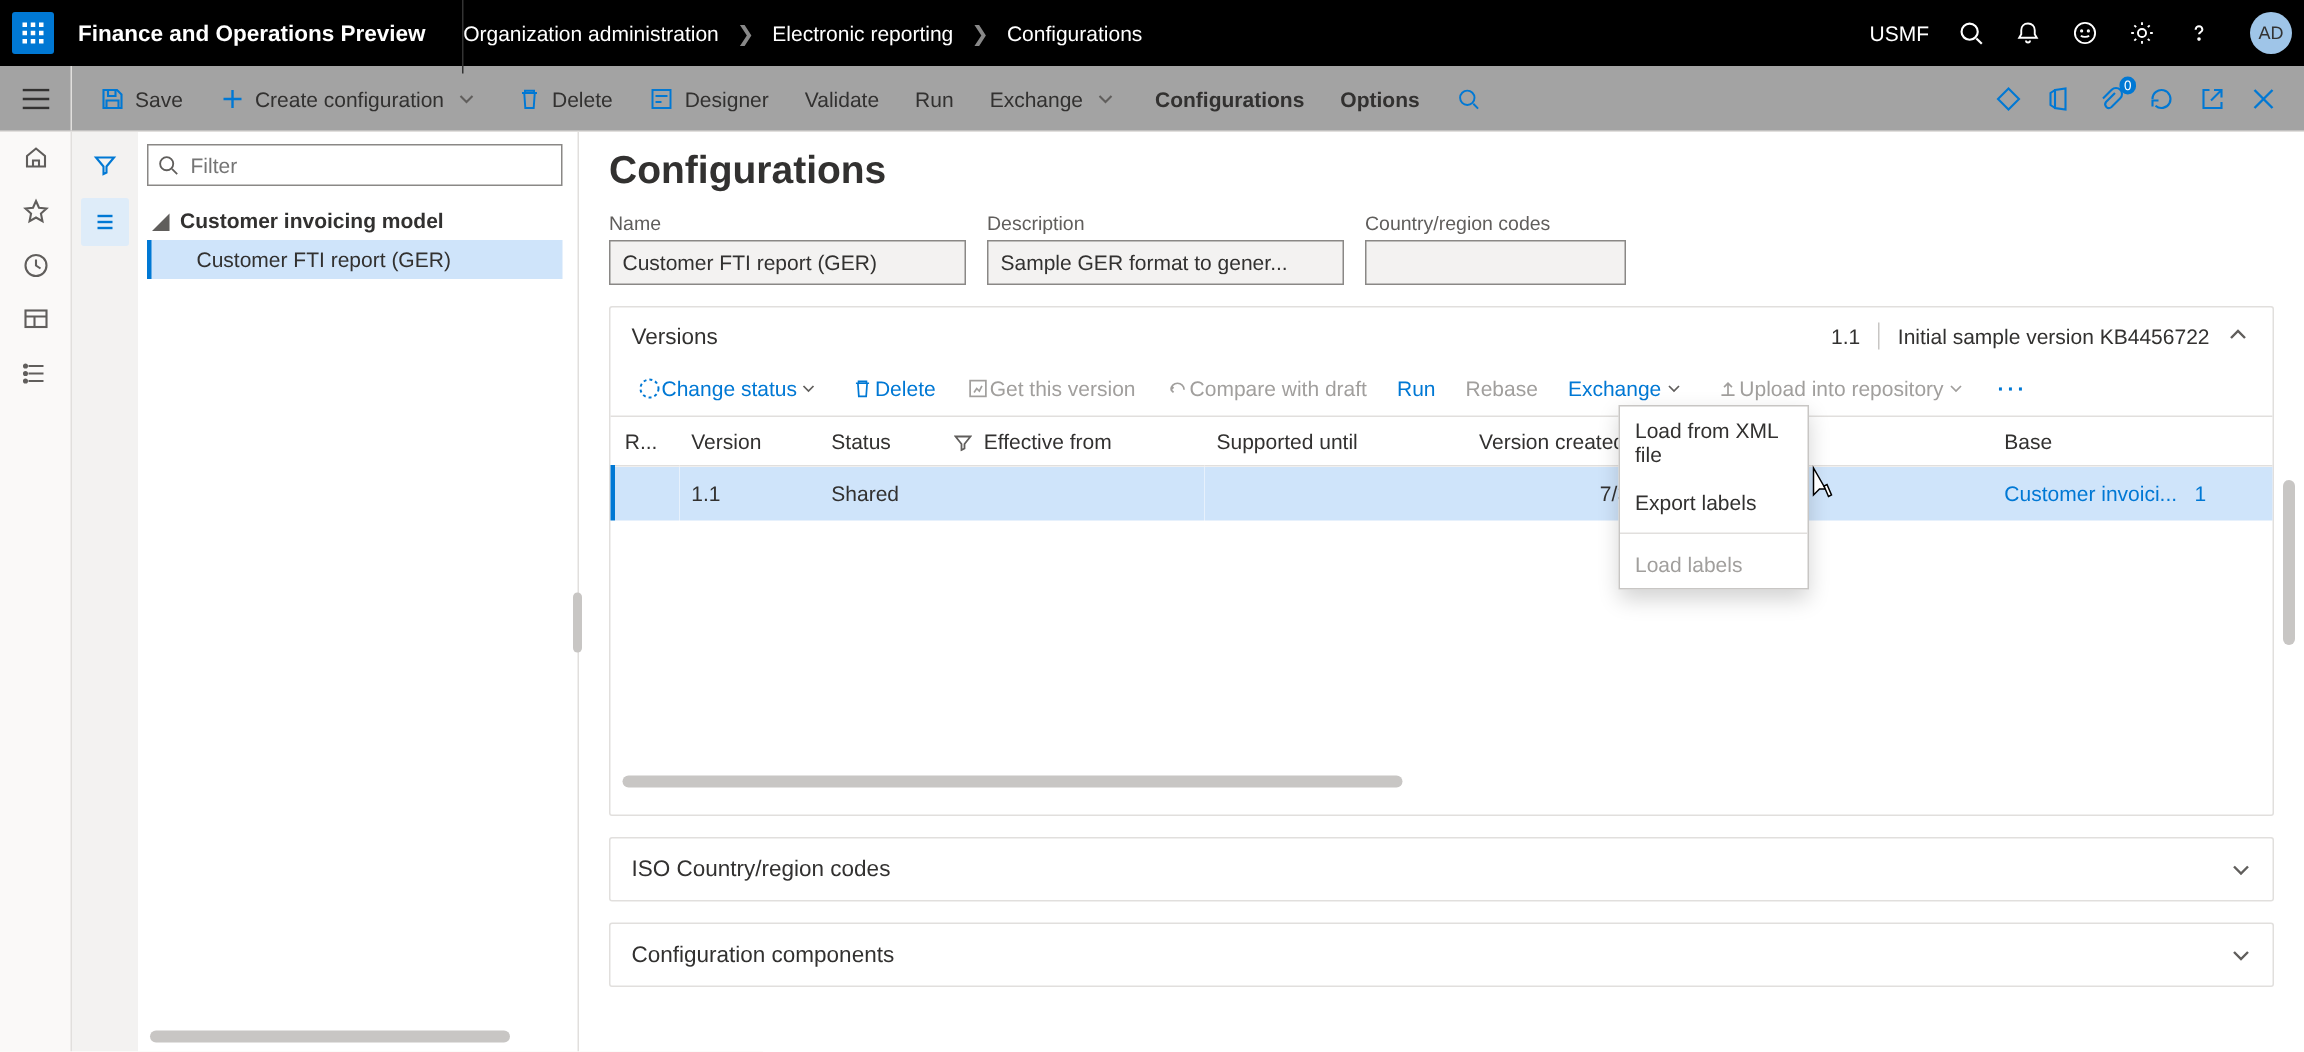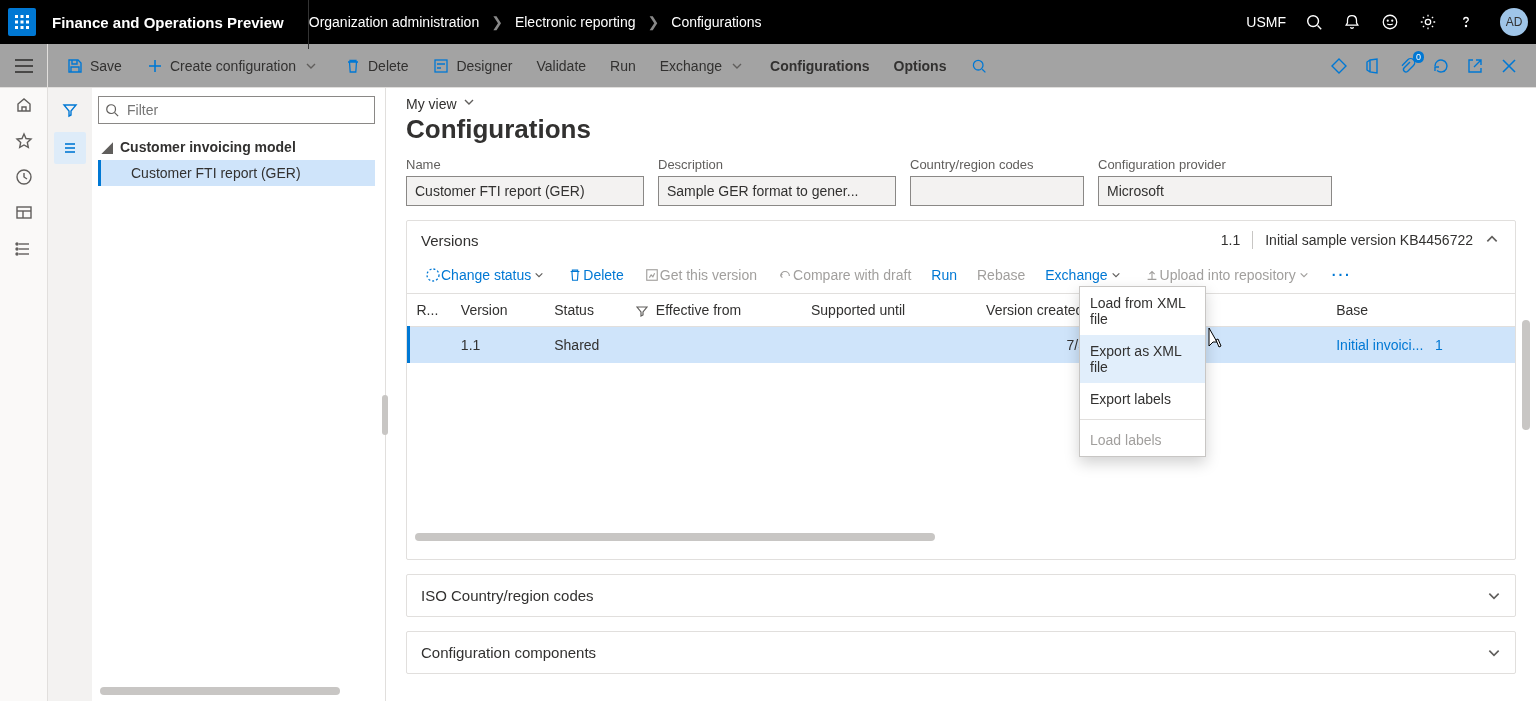--- a/index.html
+++ b/index.html
@@ -365,46 +365,34 @@
           <span>Customer FTI report (GER)</span>
         </div>
       </div>
     </div>
     <div class="hscroll">
         <div class="thumb"></div>
       </div>
   </div>
 
   <div class="main">
-    <div class="viewline">
-      <span>My view</span>
-      <span class="chev">
-          <svg width="12" height="12" viewBox="0 0 12 12" fill="none" stroke="#605e5c" stroke-width="1.4">
-            <path d="M2 4l4 4 4-4"></path>
-          </svg>
-        </span>
-    </div>
     <div class="page-title">Configurations</div>
 
     <div class="form-row">
       <div class="field name">
         <label>Name</label>
         <input class="readonly" readonly="" value="Customer FTI report (GER)" style="">
       </div>
       <div class="field desc">
         <label>Description</label>
         <input class="readonly" readonly="" value="Sample GER format to gener..." style="">
       </div>
       <div class="field crc">
         <label>Country/region codes</label>
         <input class="readonly" readonly="" value="" style="">
-      </div>
-      <div class="field prov">
-        <label>Configuration provider</label>
-        <input class="readonly link" readonly="" value="Microsoft" style="">
       </div>
     </div>
 
     <div class="card">
       <div class="card-head">
         <span class="title">Versions</span>
         <div class="right">
           <span>1.1</span>
           <span class="sep2"></span>
           <span>Initial sample version KB4456722</span>
@@ -517,34 +505,33 @@
           <tbody>
             <tr class="selrow">
               <td></td>
               <td>1.1</td>
               <td>Shared</td>
               <td></td>
               <td></td>
               <td style="text-align:right;">7/31/2018 5:51:01 AM</td>
               <td></td>
               <td>
-                <span class="linkcell">Initial invoici...</span>&nbsp;&nbsp;
+                <span class="linkcell">Customer invoici...</span>&nbsp;&nbsp;
                 <span class="linkcell">1</span>
               </td>
             </tr>
           </tbody>
         </table>
         <div class="bodyspace"></div>
         <div class="gscroll">
             <div class="thumb"></div>
           </div>
 
         <div class="menu" style="top:-8px; left:672px;">
           <div class="mi">Load from XML file</div>
-          <div class="mi hover">Export as XML file</div>
           <div class="mi">Export labels</div>
           <div class="divider"></div>
           <div class="mi disabled">Load labels</div>
         </div>
         <div class="cursor" style="top:32px; left:798px;">
           <svg width="22" height="26" viewBox="0 0 22 26">
               <path d="M4 2v18l4-4h4z" fill="#fff" stroke="#000" stroke-width="1"></path>
               <path d="M11 14l3 7 2-1-3-7z" fill="#fff" stroke="#000" stroke-width="1"></path>
             </svg>
         </div>

